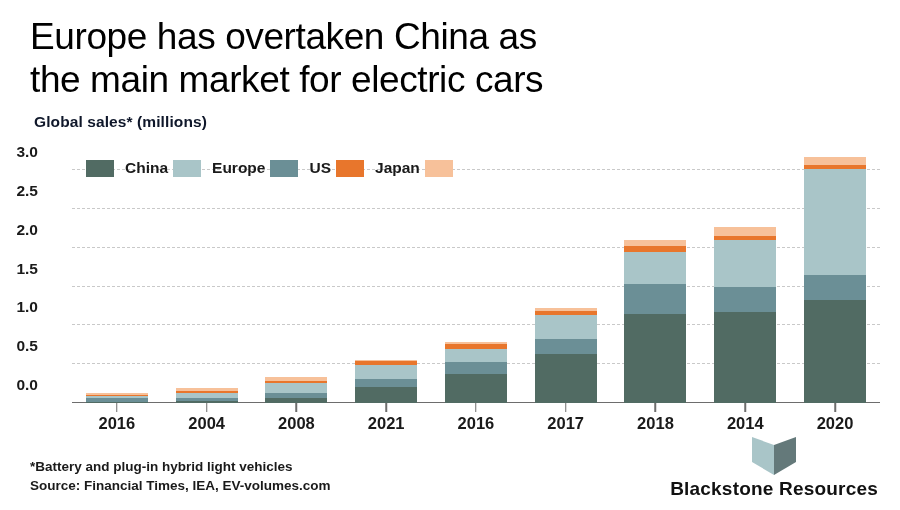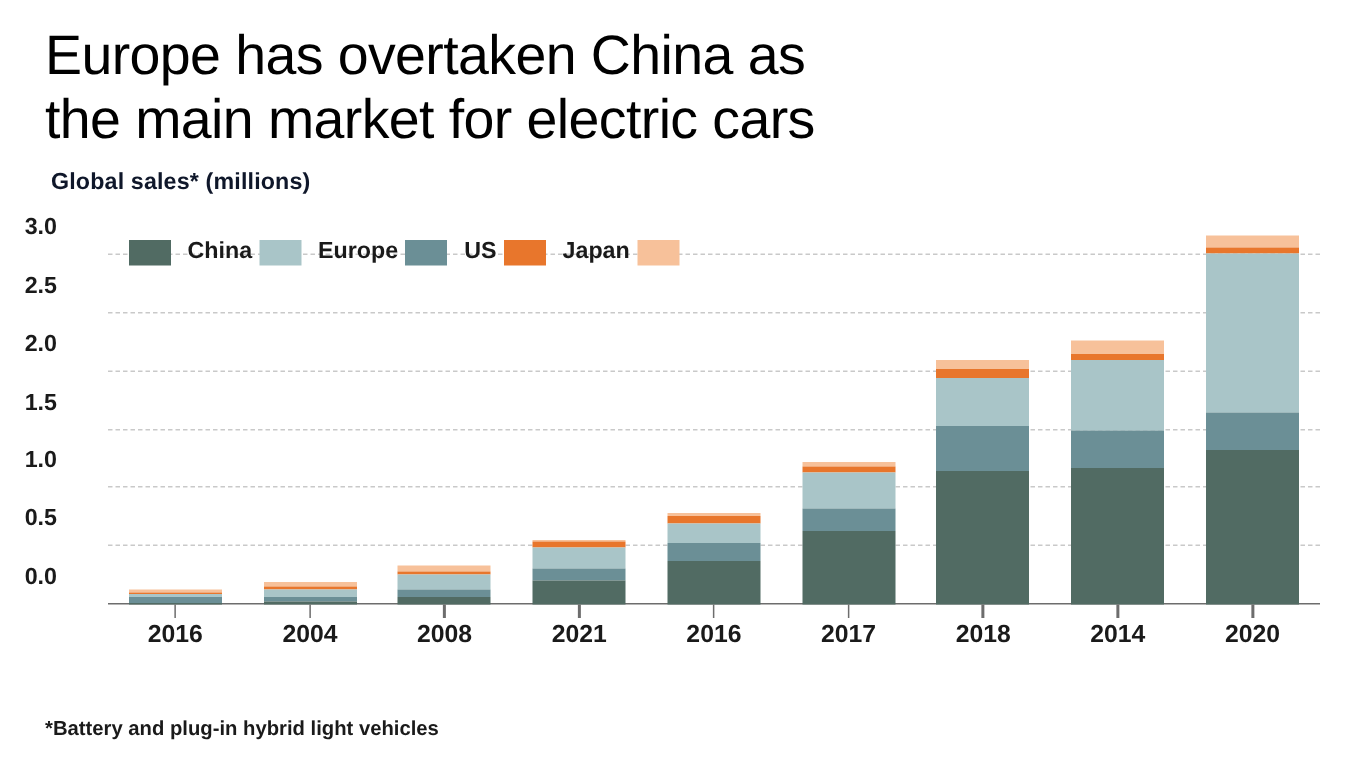--- a/index.html
+++ b/index.html
@@ -346,14 +346,22 @@
       </div>
       <div class="legend-item">
         <div class="legend-swatch" style="background: rgb(247, 193, 154);"></div>
       </div>
     </div>
 </div>
 
 <div class="footer">
   <div class="footnotes">
     <div>*Battery and plug-in hybrid light vehicles</div>
+    <div>Source: Financial Times, IEA, EV-volumes.com</div>
+  </div>
+  <div class="brand">
+    <svg class="brand-mark" width="46" height="40" viewBox="0 0 46 40">
+      <polygon points="1,1 23,9 23,39 1,26" fill="#a9c5c8"></polygon>
+      <polygon points="45,1 23,9 23,39 45,26" fill="#64797a"></polygon>
+    </svg>
+    <div class="brand-name">Blackstone Resources</div>
   </div>
 </div>
 
 </body></html>

